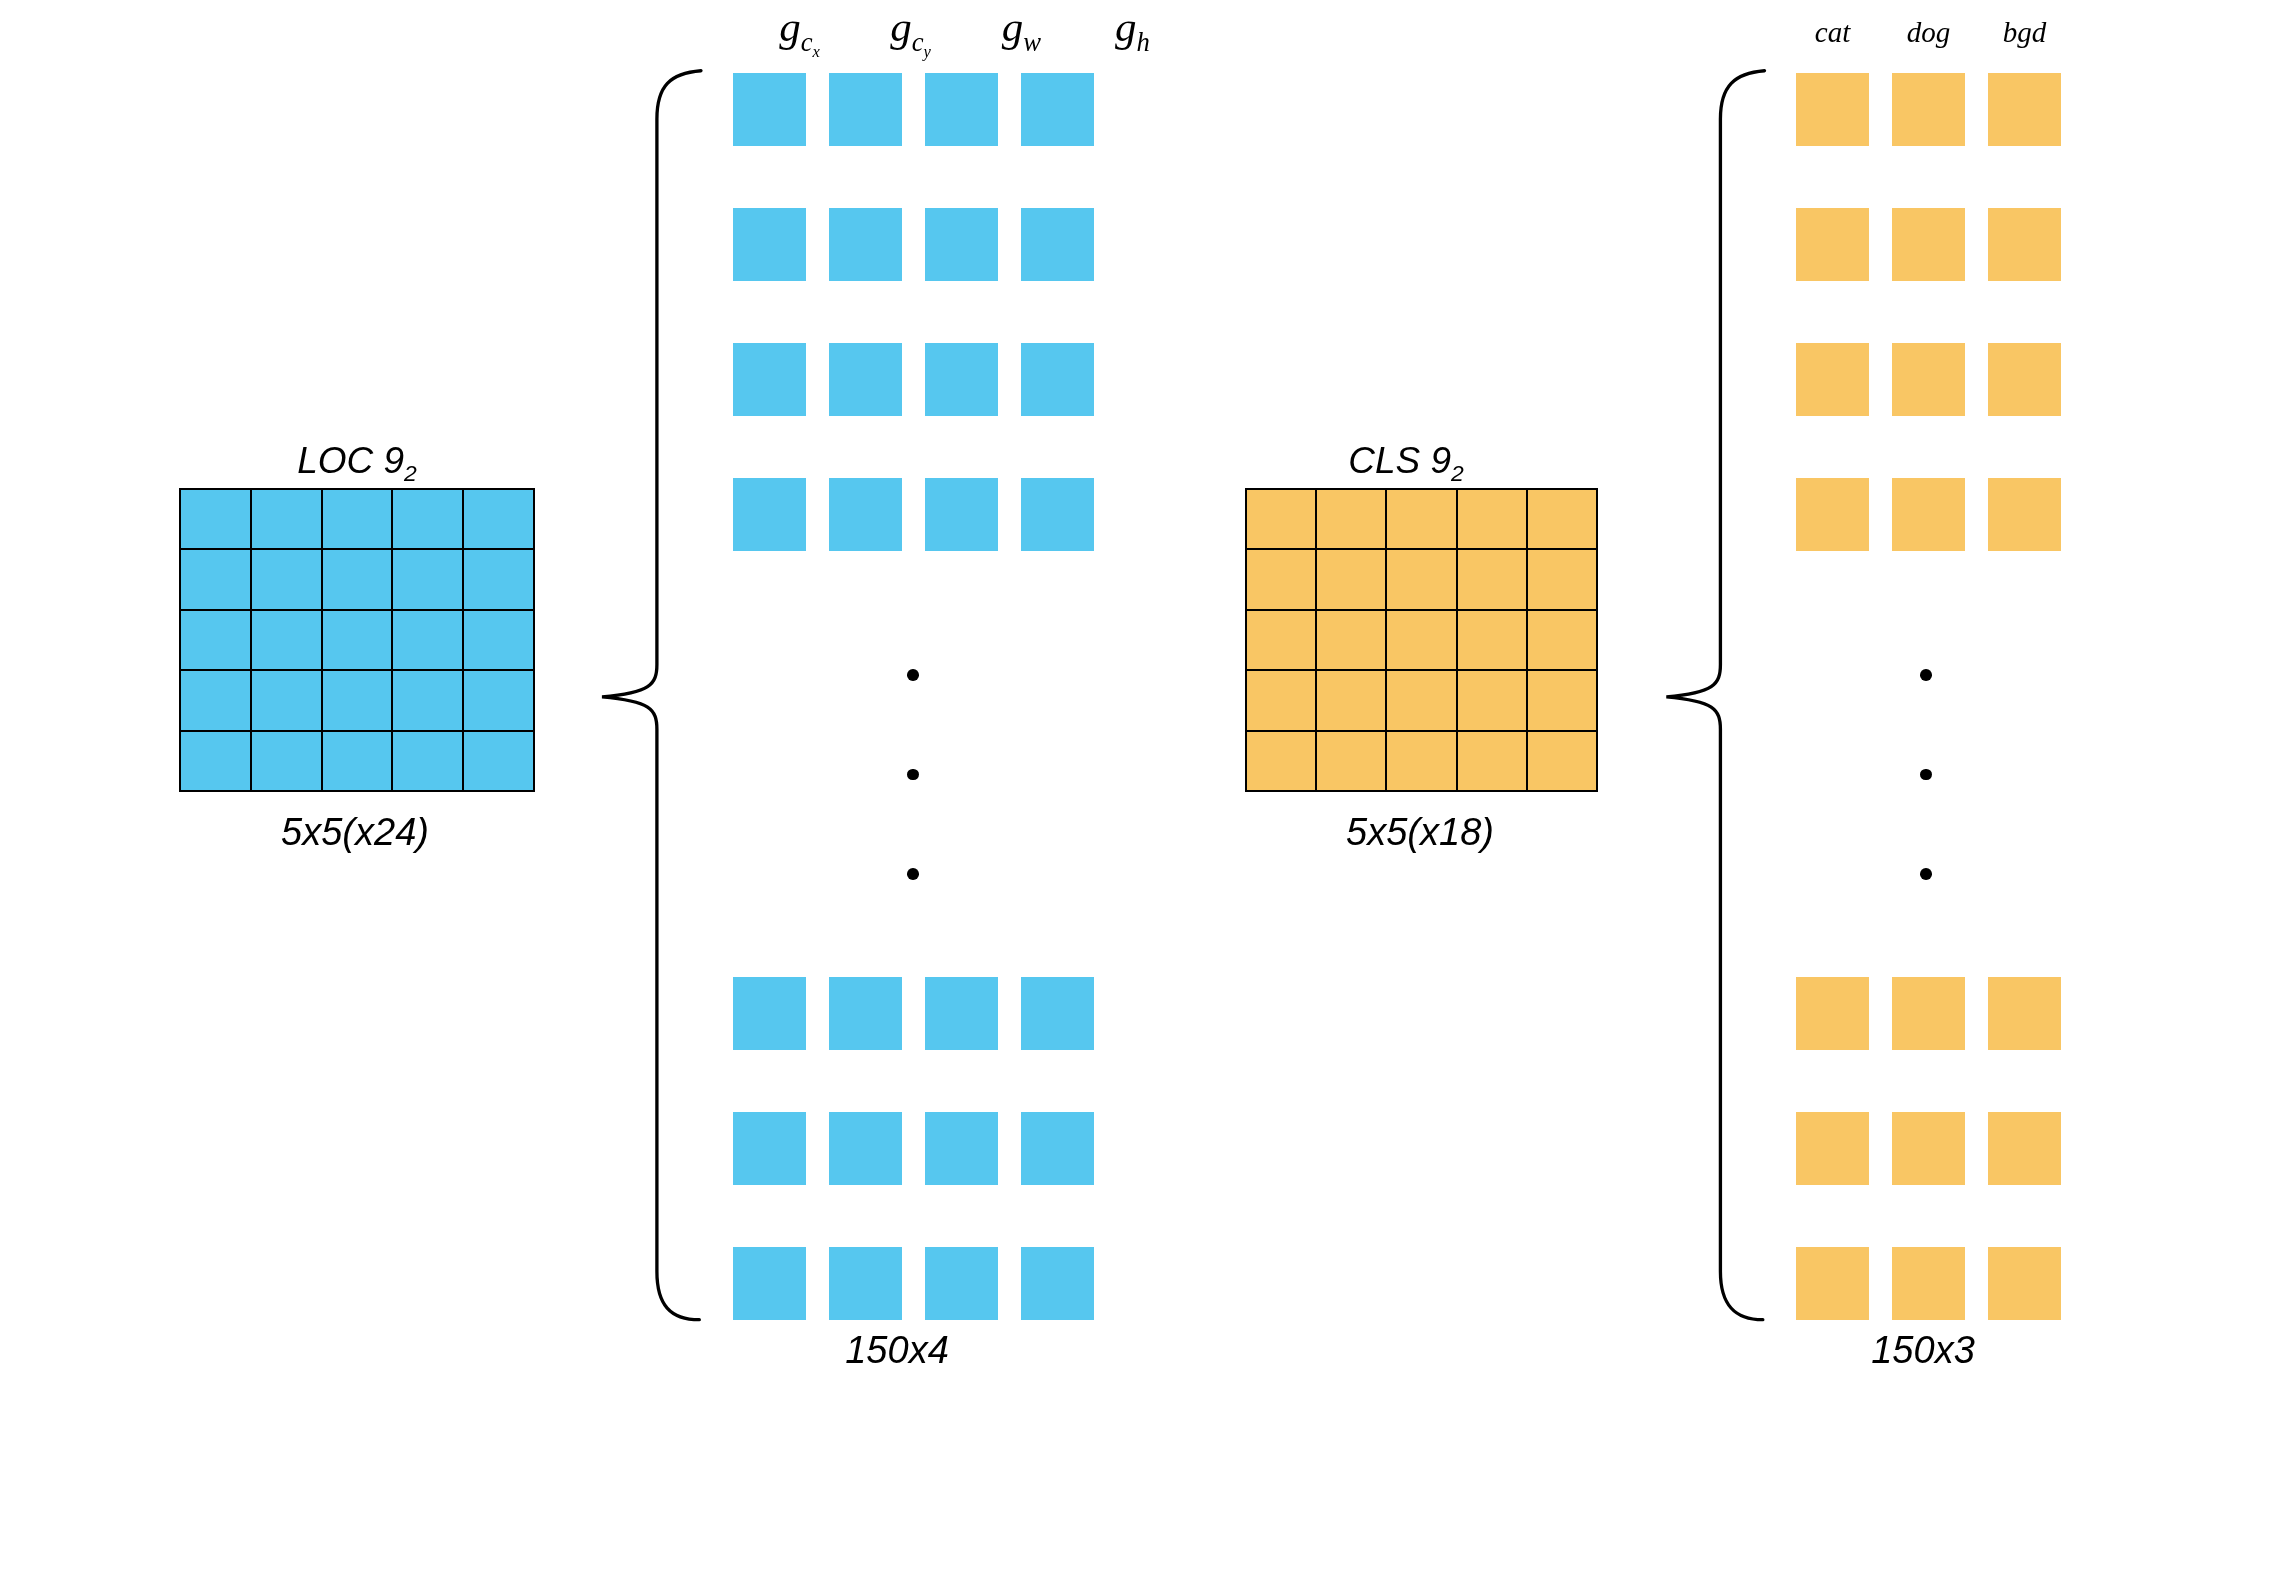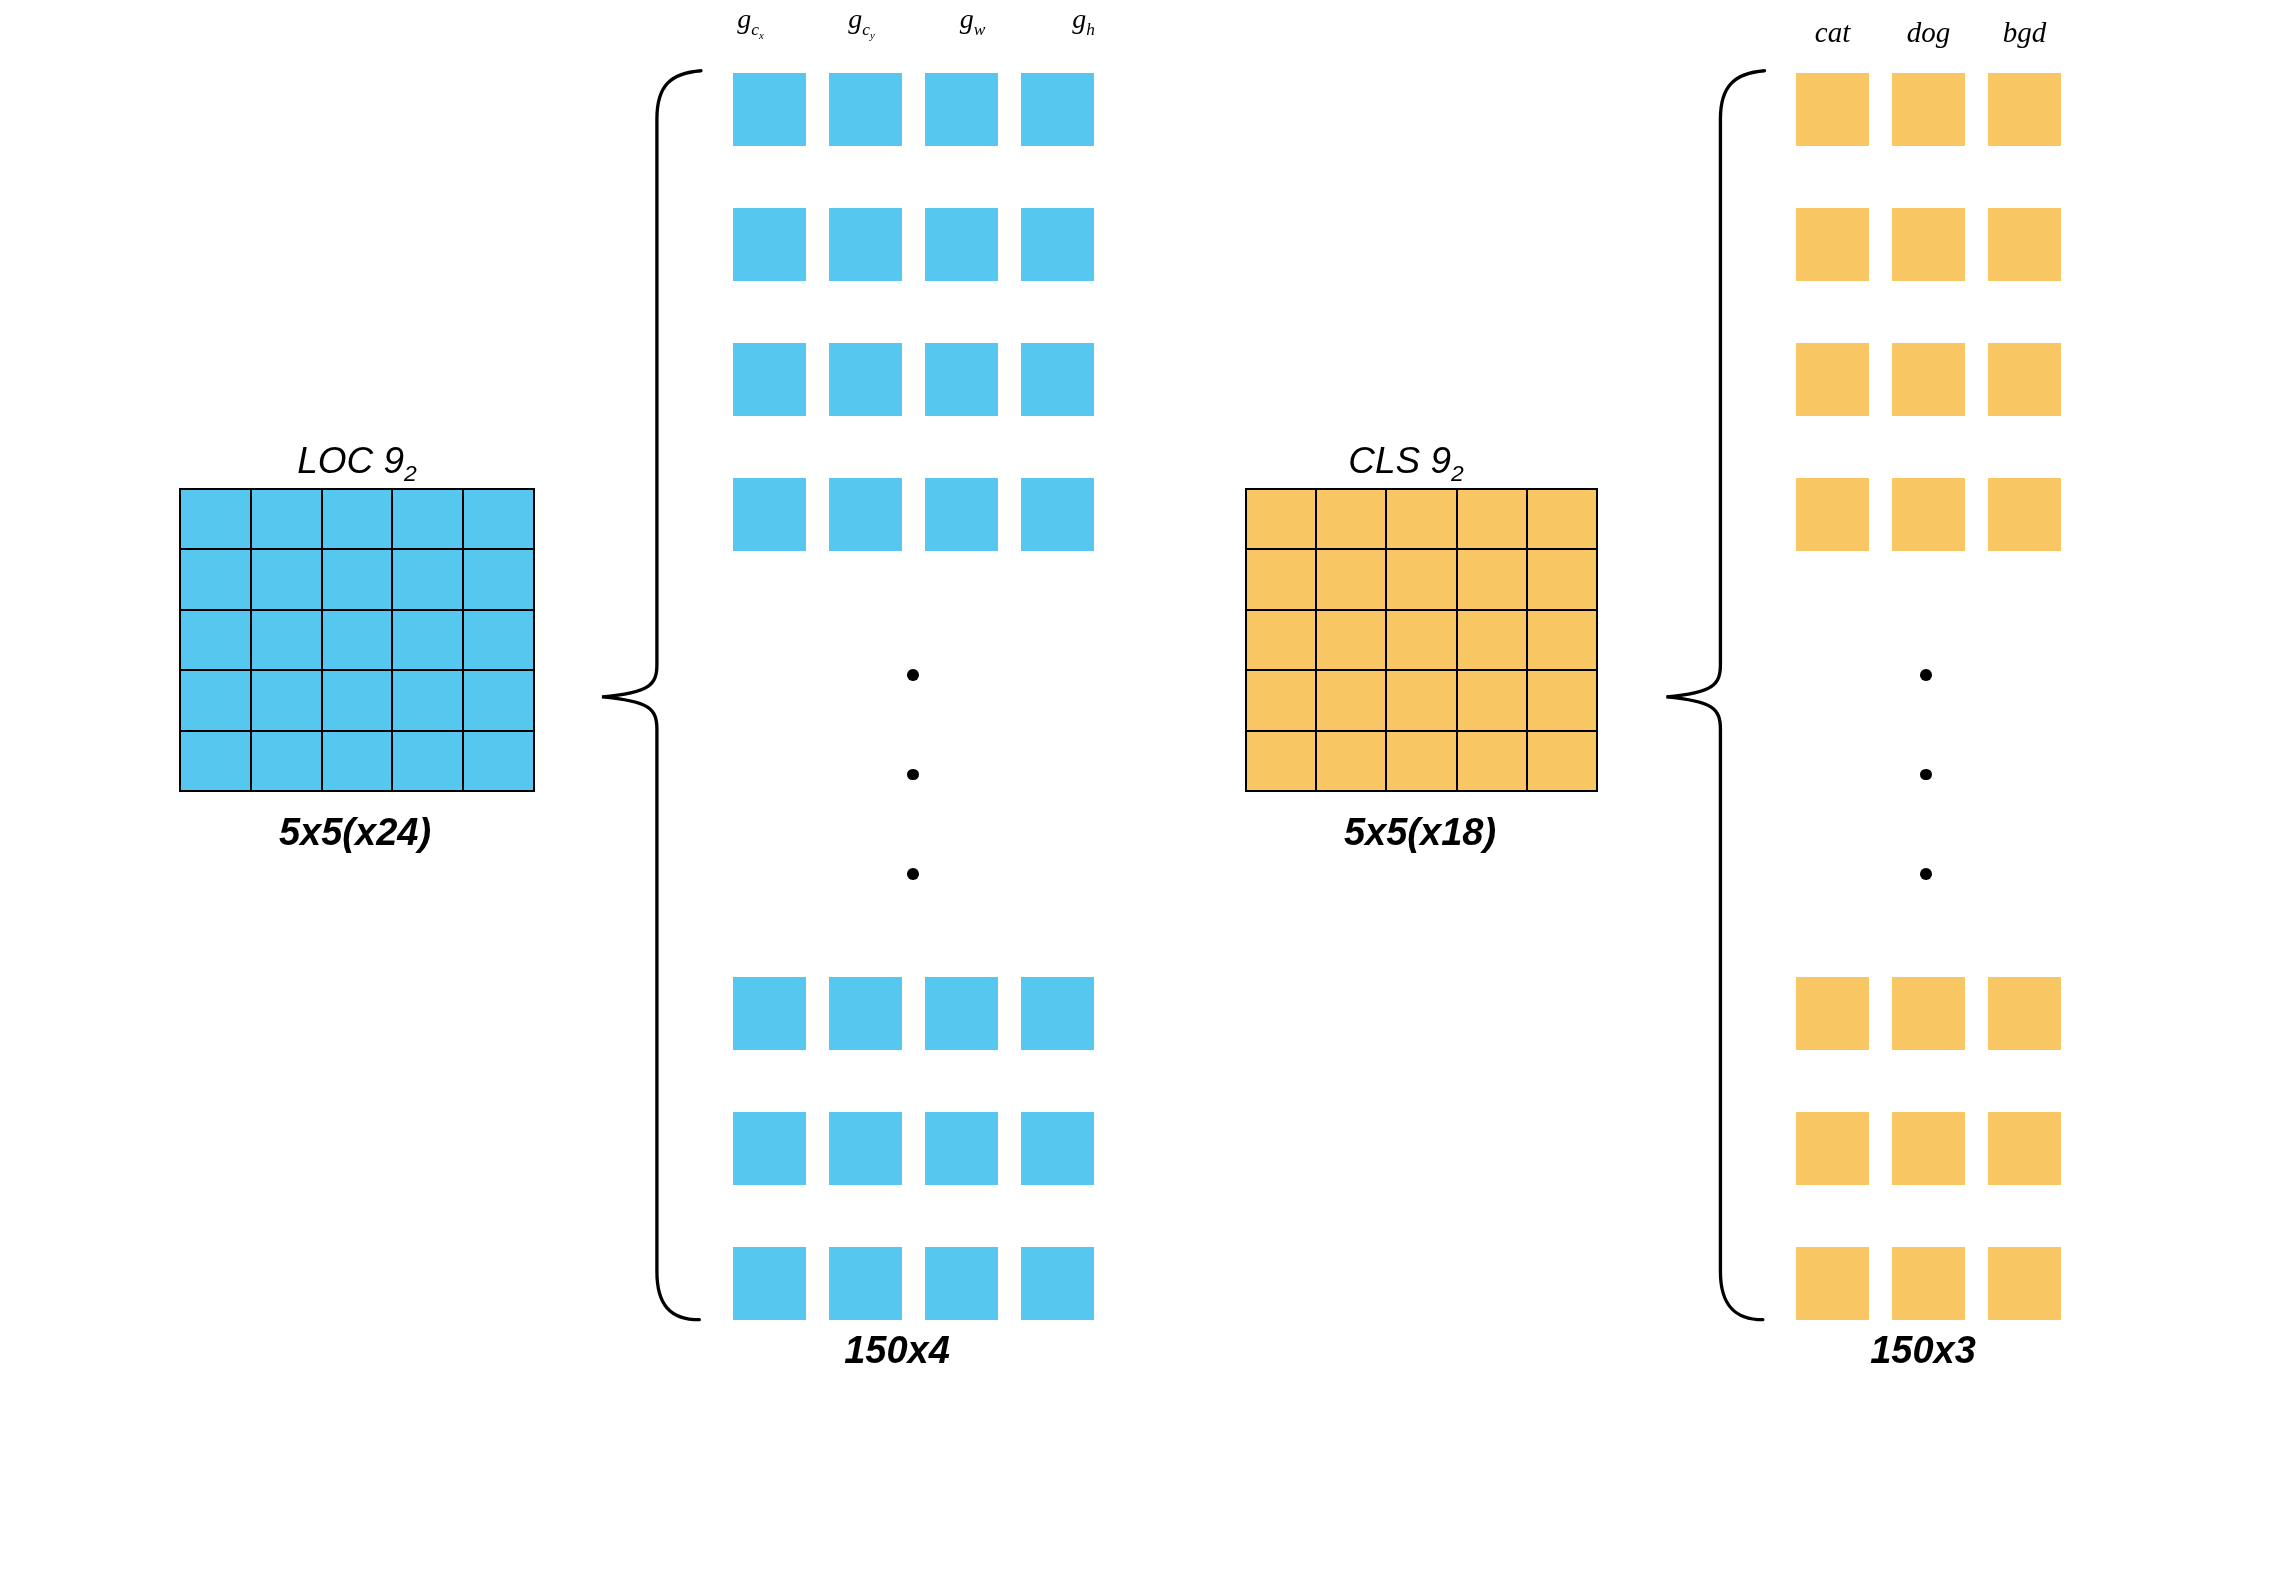--- a/index.html
+++ b/index.html
@@ -52,39 +52,39 @@
     column-gap:23px;row-gap:62px;
   }
   .sq-blue{background:#56C7EF;}
   .sq-orange{background:#F9C664;}
   
   .headers-row{
     position:absolute;display:grid;
     column-gap:23px;align-items:baseline;justify-items:center;
     font-family:"Liberation Serif",serif;font-style:italic;
   }
-  #loc-headers{left:714px;top:5px;grid-template-columns:repeat(4,73px);font-size:28px;gap:38px;}
+  #loc-headers{left:763px;top:5px;grid-template-columns:repeat(4,73px);font-size:43px;gap:38px;}
   #cls-headers{left:1796px;top:18.3px;grid-template-columns:repeat(3,73px);font-size:29px;}
   .hdr{white-space:nowrap;line-height:1;}
   .hdr sub{font-size:62%;line-height:1;}
   
   .dots{position:absolute;display:flex;flex-direction:column;gap:88px;}
   #loc-dots{left:907px;top:669px;}
   #cls-dots{left:1920px;top:669px;}
   .dot{width:11.6px;height:11.6px;border-radius:50%;background:#000;}
   
   .title,.size-label{
     position:absolute;transform:translateX(-50%);
     font-style:italic;white-space:nowrap;line-height:1;
   }
   .title{font-size:37px;}
   .title sub,.caption sub{font-size:62%;line-height:0;}
   #loc-title{left:357px;top:442px;}
   #cls-title{left:1406px;top:442px;}
-  .size-label{font-size:38px;font-weight:bold;}
+  .size-label{font-size:38px;}
   #loc-size{left:355px;top:813px;}
   #cls-size{left:1420px;top:813px;}
   #loc-reshape-size{left:897px;top:1331px;}
   #cls-reshape-size{left:1911px;top:1331px;margin-left:12px;}
   
   .caption{
     position:absolute;left:1342px;top:1450px;
     transform:translateX(-50%);
     font-style:italic;font-size:48px;line-height:1.43;
     text-align:center;white-space:nowrap;

